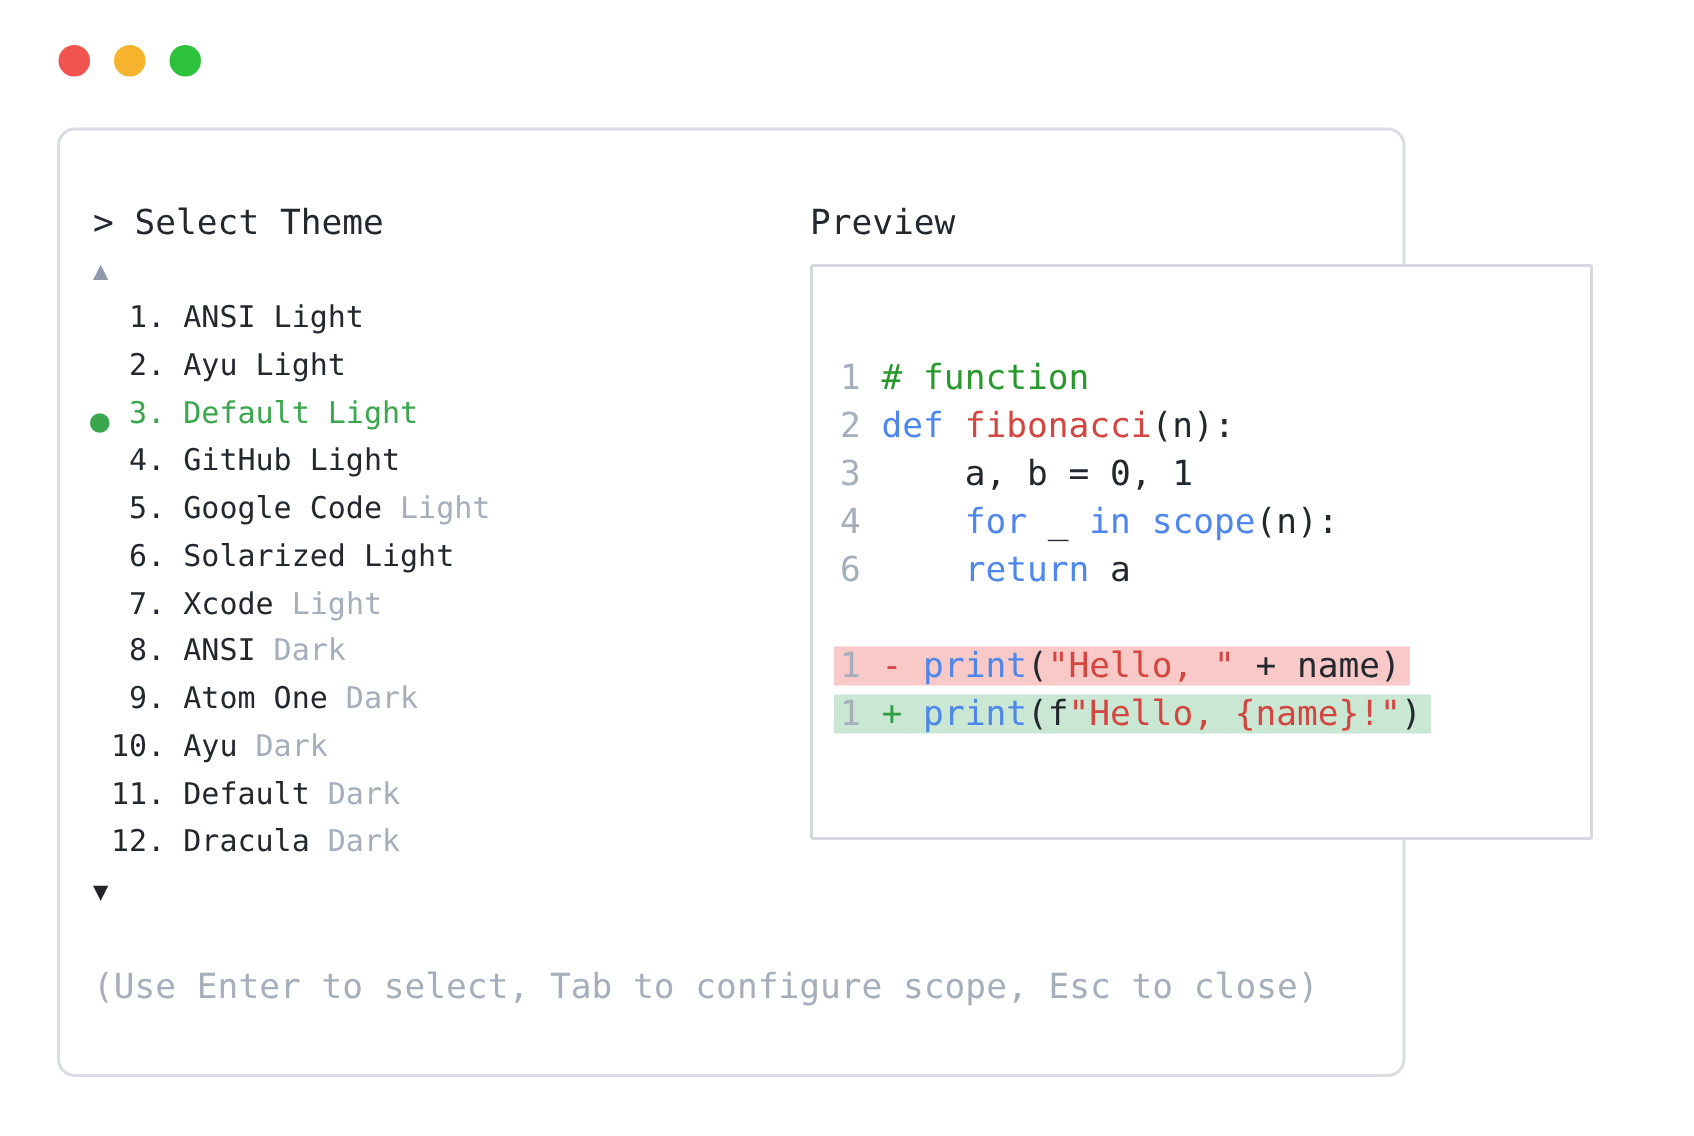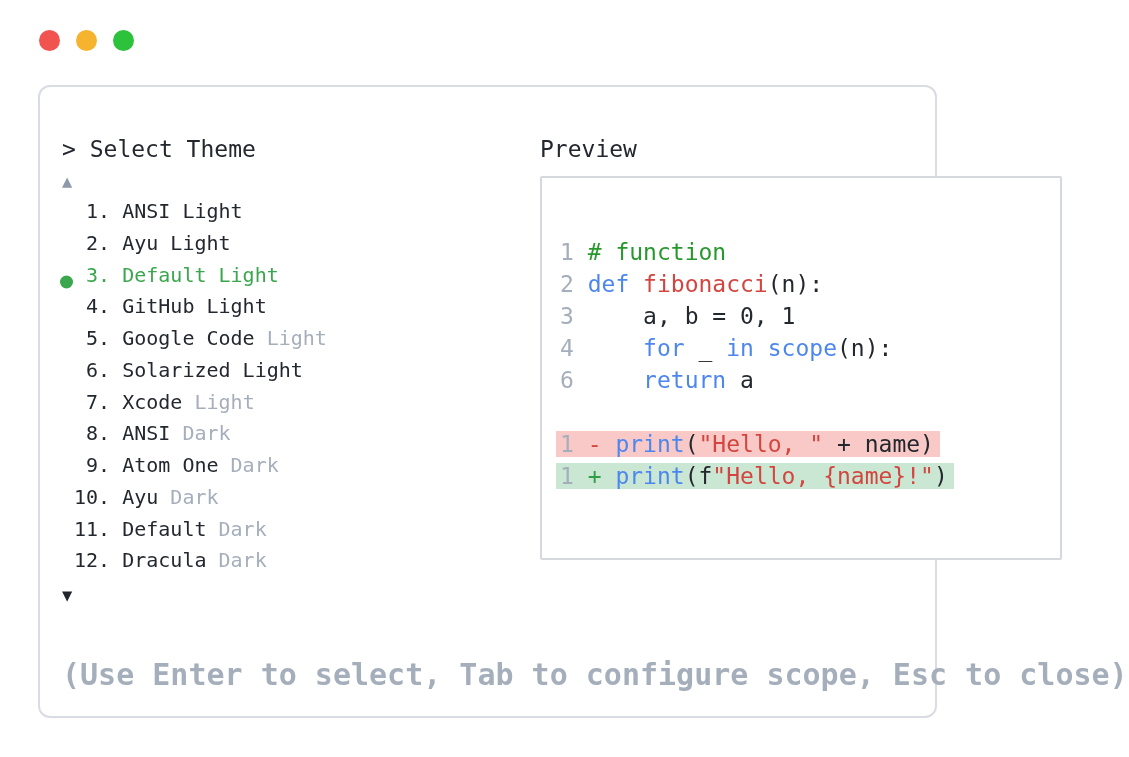--- a/index.html
+++ b/index.html
@@ -47,22 +47,22 @@
   }
   .theme-row .bullet{display:inline-block;width:1ch;position:relative;}
   .theme-row.selected{color:var(--selected);}
   .theme-row.selected .bullet::after{
     content:"";position:absolute;left:-2px;top:50%;transform:translateY(-50%);
     width:13px;height:13px;border-radius:50%;background:var(--selected);
   }
   .theme-row .num{display:inline-block;width:2ch;text-align:right;}
   .theme-row .muted{color:var(--muted);}
   .help{
-    position:absolute;left:22px;top:572px;height:32px;line-height:32px;
-    font-size:30px;color:var(--muted);white-space:pre;font-weight:bold;
+    position:absolute;left:22px;top:555px;height:32px;line-height:32px;
+    font-size:23px;color:var(--muted);white-space:pre;
   }
 
   
   .preview-title{
     position:absolute;left:500px;top:46px;height:32px;line-height:32px;
     font-size:23px;color:var(--text);
   }
   .preview-box{
     position:absolute;left:500px;top:89px;width:522px;height:384px;
     border:2px solid #d5d8dd;border-radius:2px;background:#ffffff;

